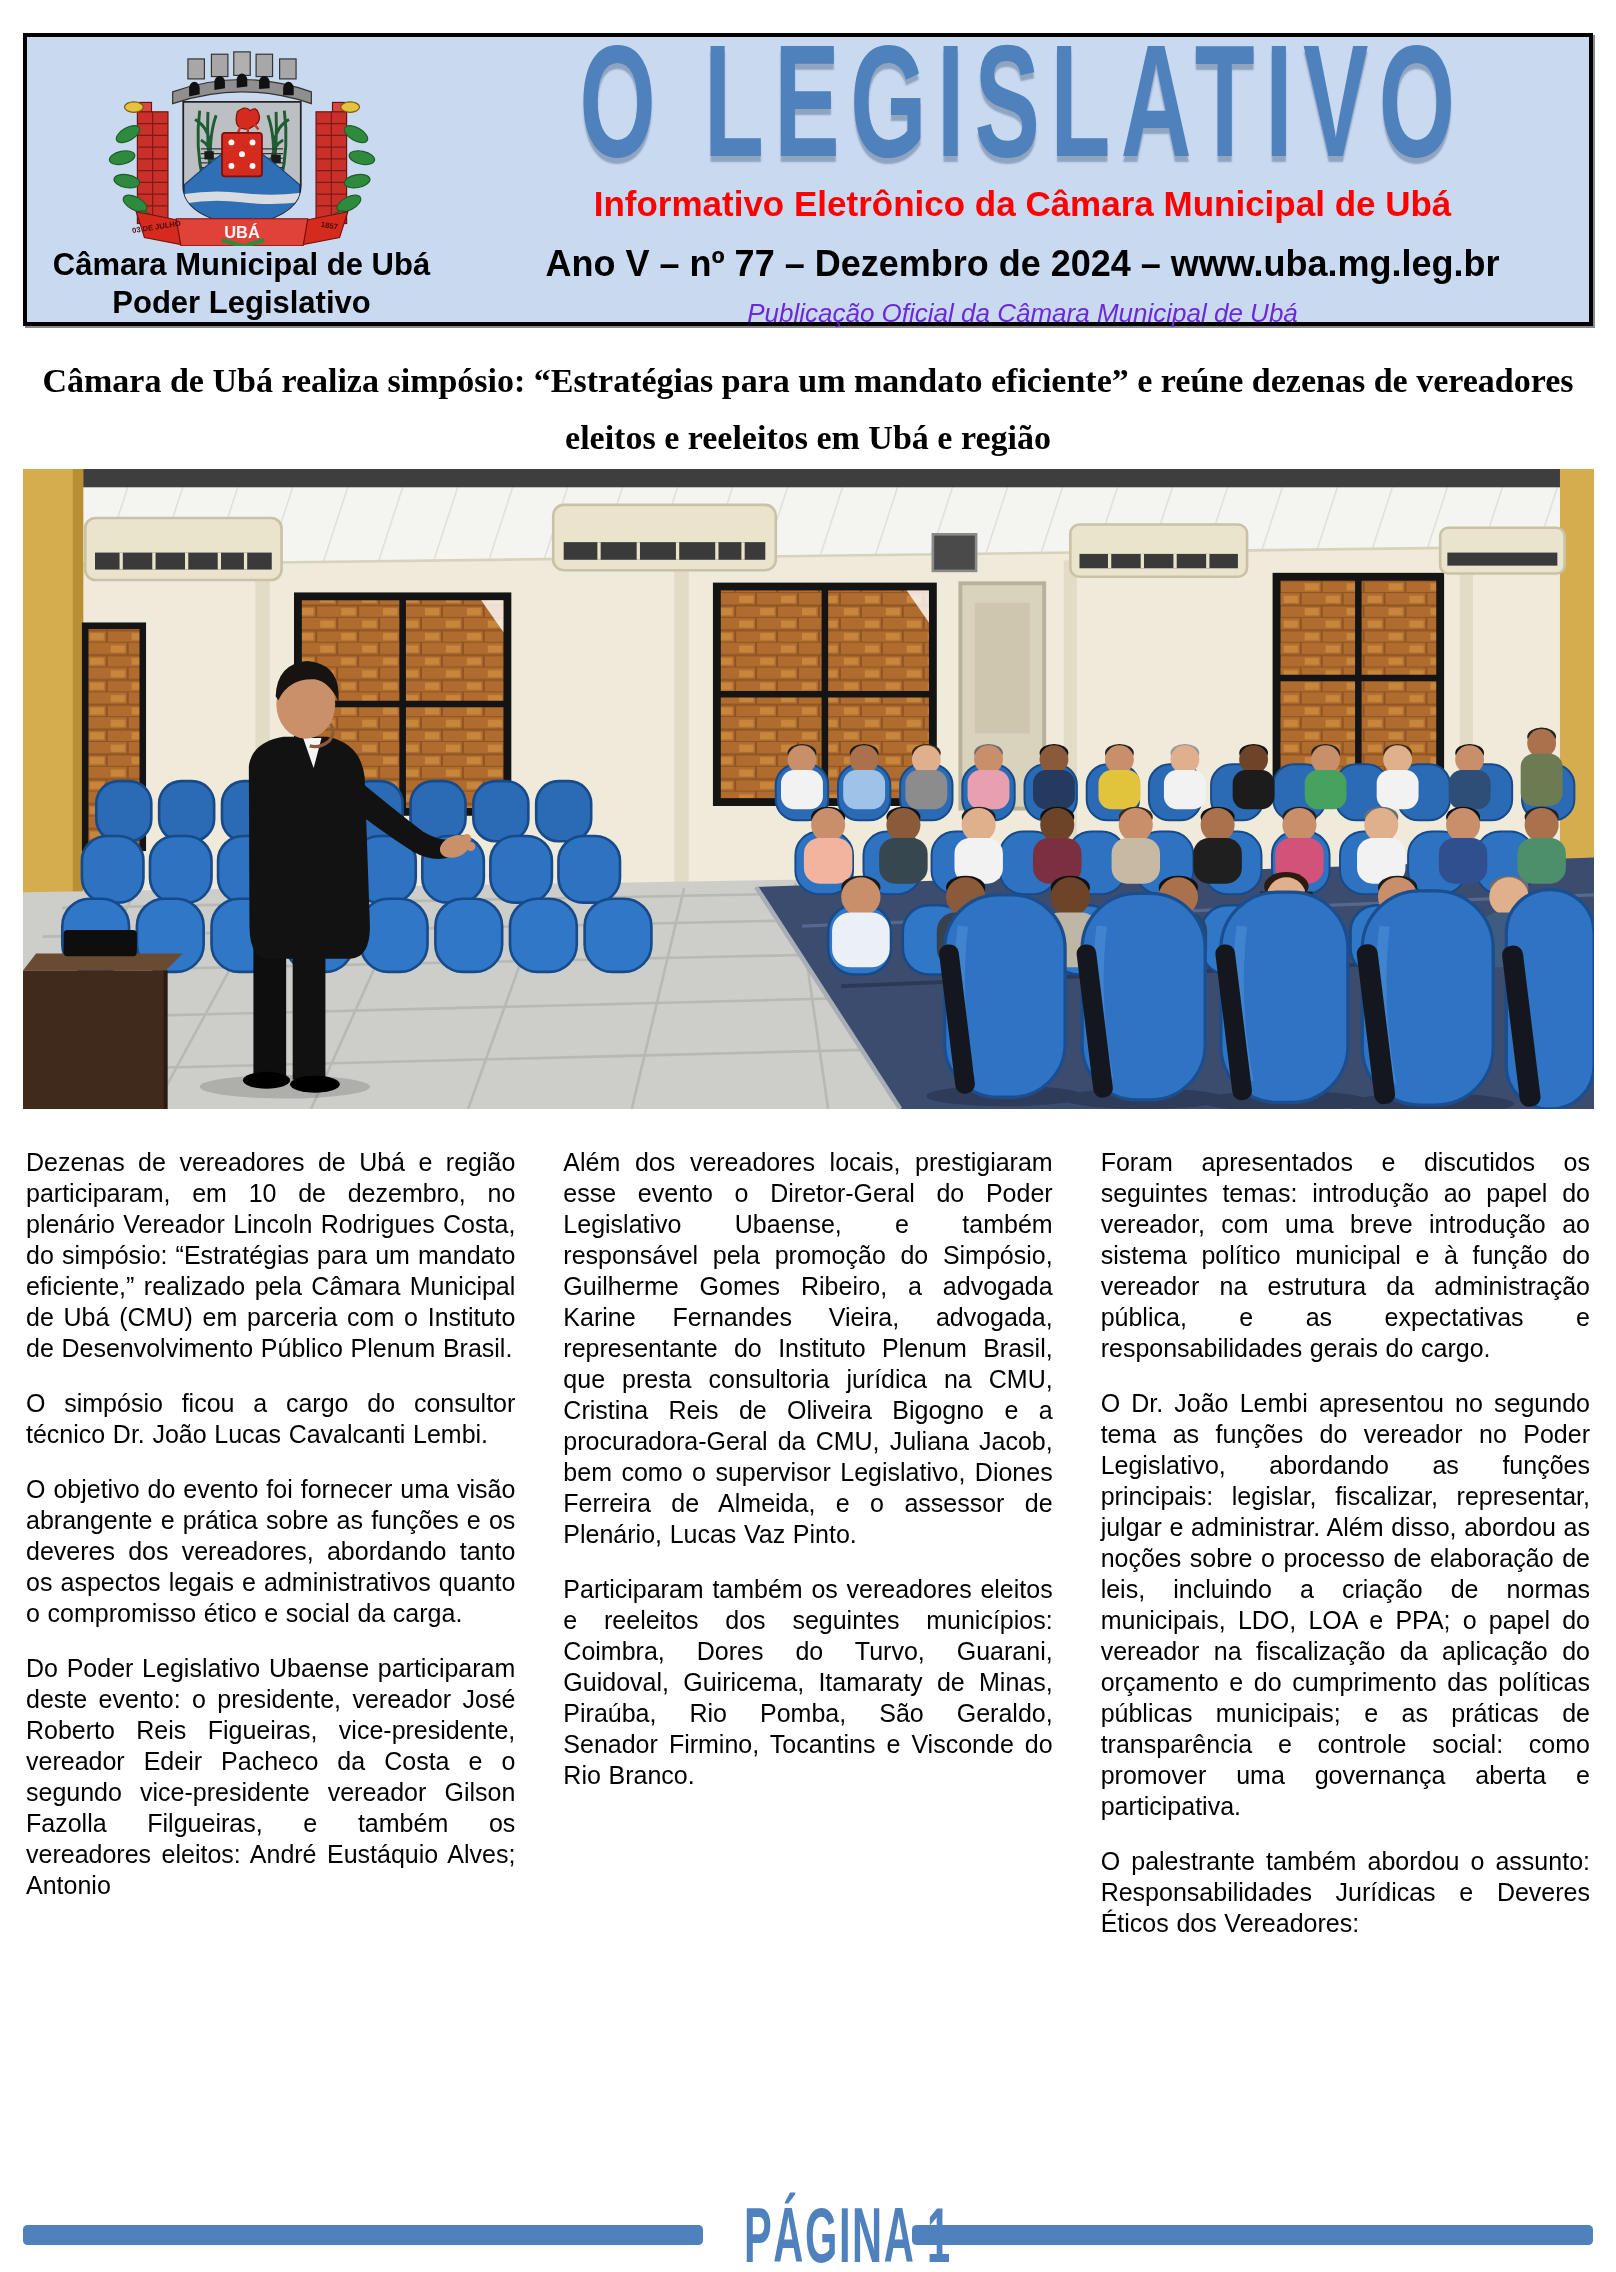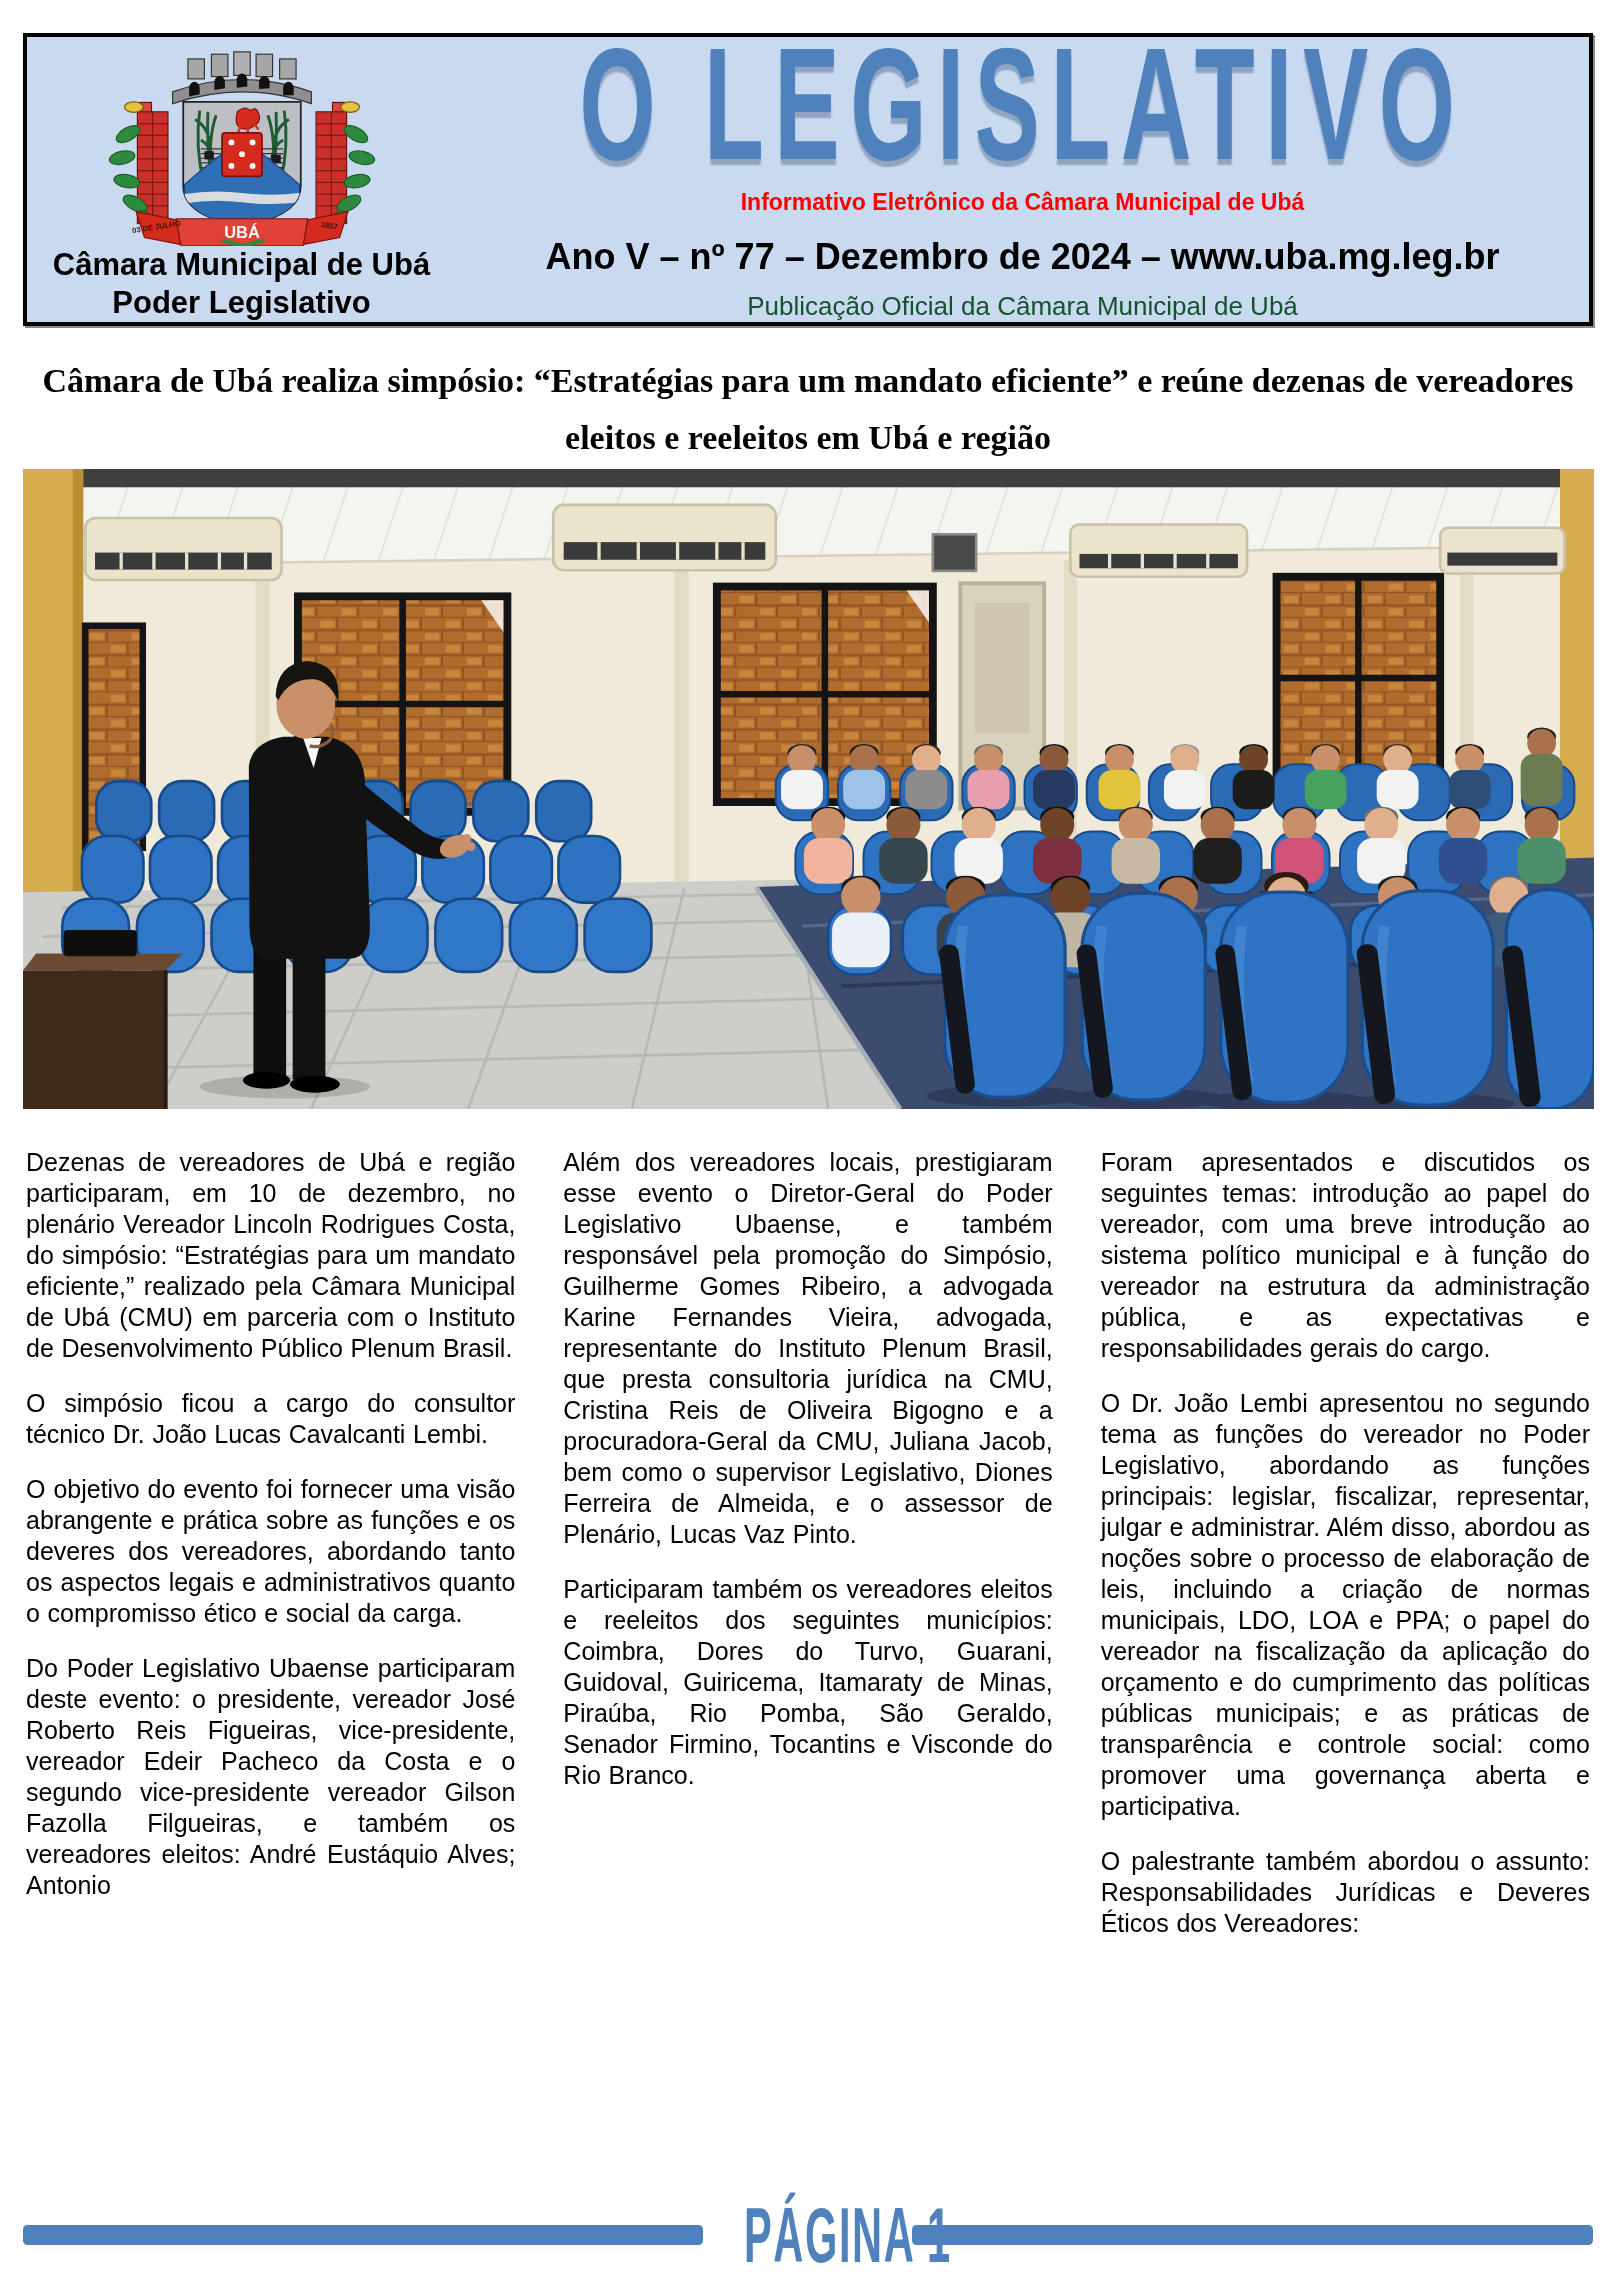--- a/index.html
+++ b/index.html
@@ -16,23 +16,23 @@
   .header-left{width:429px;display:flex;flex-direction:column;align-items:center;padding-top:9.2px;}
   .crest{width:308px;height:216px;}
   .org-name,.org-subtitle{font-weight:bold;font-size:31px;line-height:38px;text-align:left;}
   .header-right{flex:1;display:flex;flex-direction:column;align-items:center;padding-top:14px;}
   .paper-title{height:139px;display:flex;align-items:center;justify-content:center;}
   .paper-title span{
     display:inline-block;font-weight:bold;font-size:98px;letter-spacing:10.5px;
     color:#4F81BD;transform:scaleY(1.62);transform-origin:center 58%;
     text-shadow:0 3.3px 1.3px rgba(60,86,120,0.40);white-space:nowrap;
   }
-  .paper-subtitle{margin-top:19.6px;font-weight:bold;font-size:23px;color:#FF0000;}
+  .paper-subtitle{margin-top:19.6px;font-weight:bold;font-size:35px;color:#FF0000;}
   .edition-line{margin-top:19.6px;font-weight:bold;font-size:36px;color:#000;}
-  .publication-line{margin-top:13px;font-size:26px;color:#14532d;}
+  .publication-line{margin-top:13px;font-size:26px;color:#6d28d9;font-style:italic;}
   
   .headline{
     position:absolute;top:352px;left:19.6px;right:19.6px;text-align:center;
     font-family:"Liberation Serif", serif;font-weight:bold;font-size:34px;line-height:57px;
   }
   
   .photo{position:absolute;top:469px;left:23px;width:1571px;height:640px;}
   
   .columns{position:absolute;top:1147px;left:26px;right:26px;display:flex;gap:48px;}
   .col{flex:1;min-width:0;}

